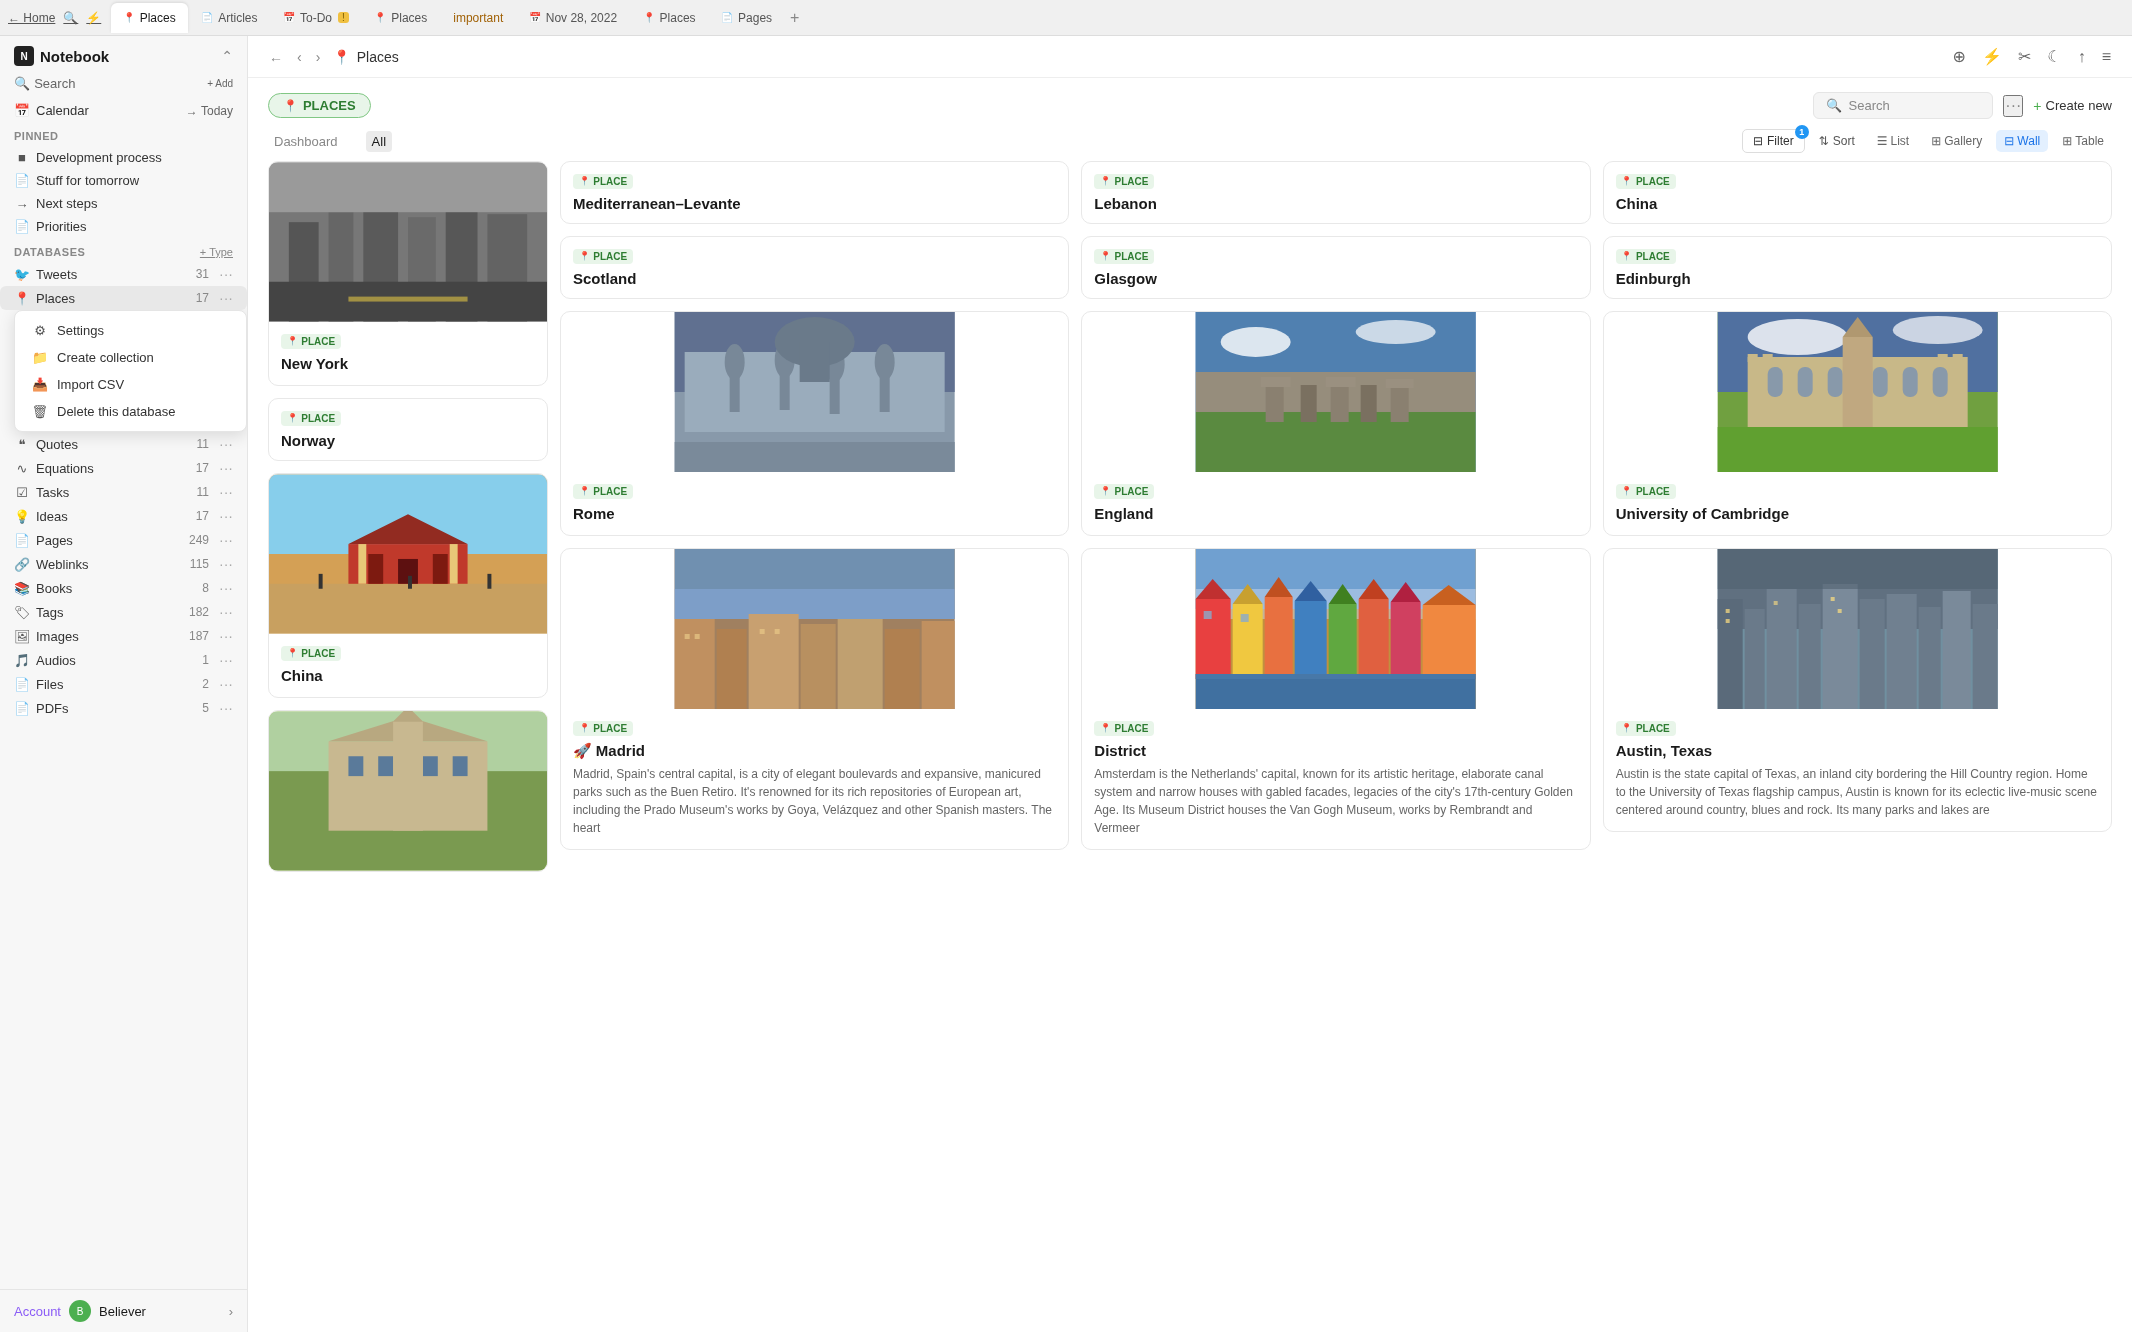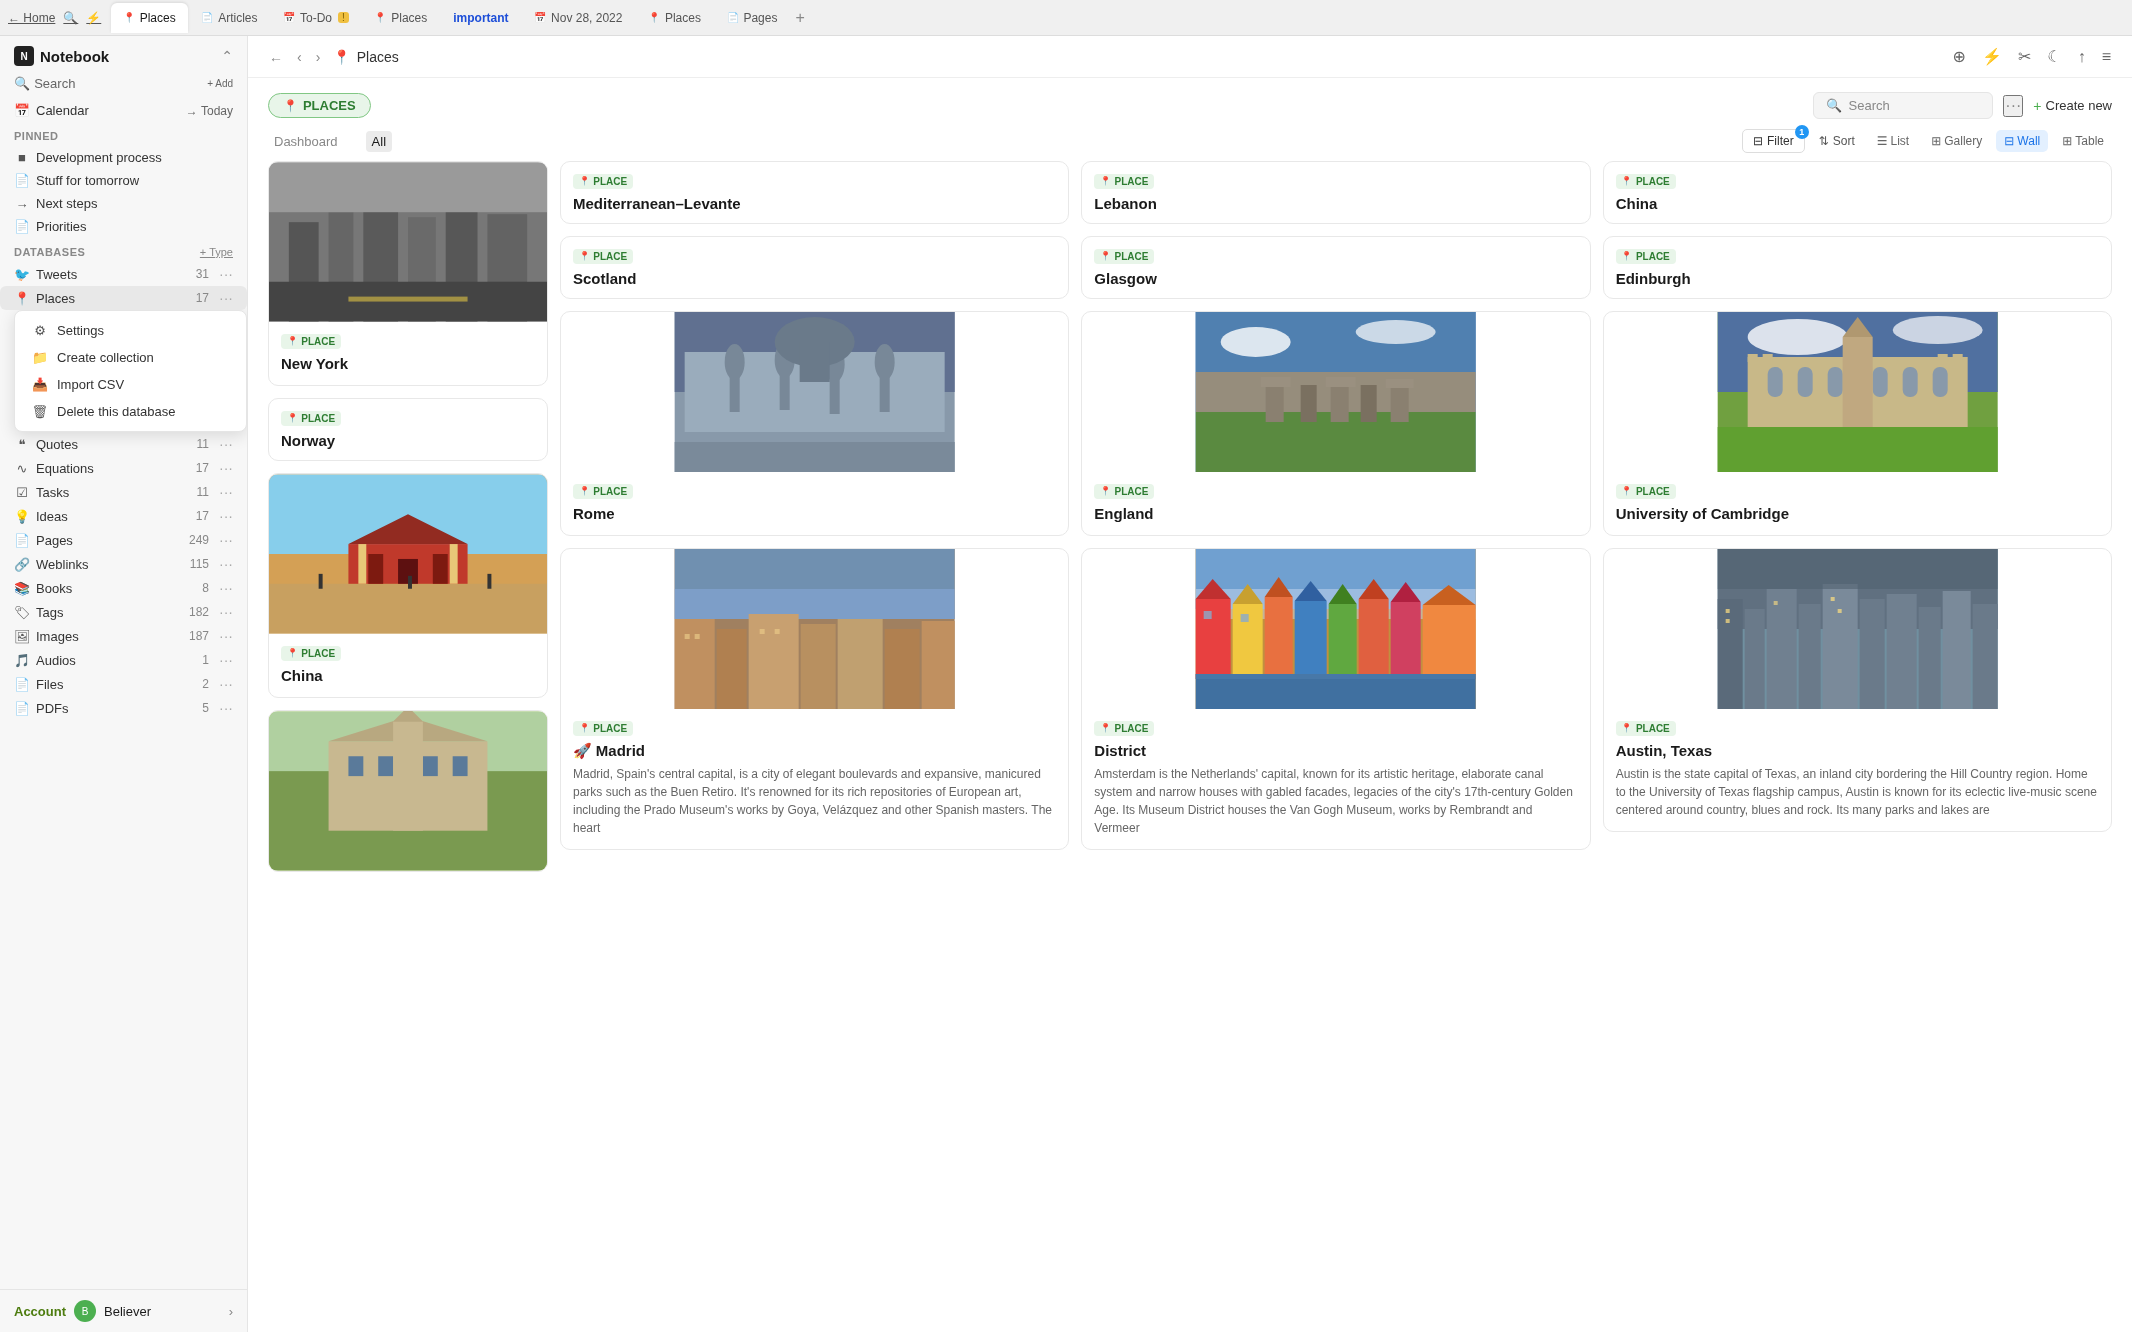--- a/index.html
+++ b/index.html
@@ -6,21 +6,21 @@
     body { font-family: -apple-system, BlinkMacSystemFont, 'Segoe UI', sans-serif; background: #f5f5f5; display: flex; flex-direction: column; height: 100vh; overflow: hidden; font-size: 13px; color: #1a1a1a; }
 
     
     .tab-bar { display: flex; align-items: center; background: #f0f0f0; border-bottom: 1px solid #ddd; height: 36px; padding: 0 8px; gap: 2px; }
     .tab-bar-left { display: flex; align-items: center; gap: 8px; margin-right: 8px; }
     .tab-bar-left span { font-size: 12px; color: #555; cursor: pointer; text-decoration: underline; }
     .tab { display: flex; align-items: center; gap: 4px; padding: 4px 12px; border-radius: 6px 6px 0 0; font-size: 12px; cursor: pointer; background: transparent; border: none; color: #555; height: 30px; }
     .tab.active { background: #fff; color: #1a1a1a; font-weight: 500; box-shadow: 0 -1px 3px rgba(0,0,0,0.1); }
     .tab .tab-icon { font-size: 10px; }
     .tab .badge { background: #f0c040; color: #7a5c00; border-radius: 3px; padding: 0 4px; font-size: 10px; margin-left: 2px; }
-    .tab .badge-pink { background: transparent; color: #1d4ed8; font-weight: 700; font-size: 12px; }
+    .tab .badge-pink { background: transparent; color: #a16207; font-weight: 400; font-size: 12px; }
     .tab-add { margin-left: 4px; color: #888; cursor: pointer; font-size: 16px; background: none; border: none; }
 
     
     .main-layout { display: flex; flex: 1; overflow: hidden; }
 
     
     .sidebar { width: 248px; background: #f7f7f7; border-right: 1px solid #e5e5e5; display: flex; flex-direction: column; overflow-y: auto; flex-shrink: 0; }
     .sidebar-header { display: flex; align-items: center; justify-content: space-between; padding: 10px 14px 6px; }
     .sidebar-title { font-size: 15px; font-weight: 600; display: flex; align-items: center; gap: 6px; }
     .sidebar-title-icon { width: 20px; height: 20px; background: #222; border-radius: 4px; display: flex; align-items: center; justify-content: center; color: white; font-size: 10px; }
@@ -303,21 +303,21 @@
       <span class="sidebar-item-more">···</span>
     </div>
     <div class="sidebar-item">
       <span class="sidebar-item-icon">📄</span>
       <span class="sidebar-item-label">PDFs</span>
       <span class="sidebar-item-count">5</span>
       <span class="sidebar-item-more">···</span>
     </div>
 
     <div class="sidebar-footer">
-      <span style="font-size:13px; color:#4d7c0f;font-weight:bold;">Account</span>
+      <span style="font-size:13px; color:#8b5cf6;">Account</span>
       <div class="account-avatar">B</div>
       <span class="account-label">Believer</span>
       <span class="account-chevron">›</span>
     </div>
   </div>
 
   <div class="content">
 
     <div class="content-header">
       <div class="nav-buttons">

